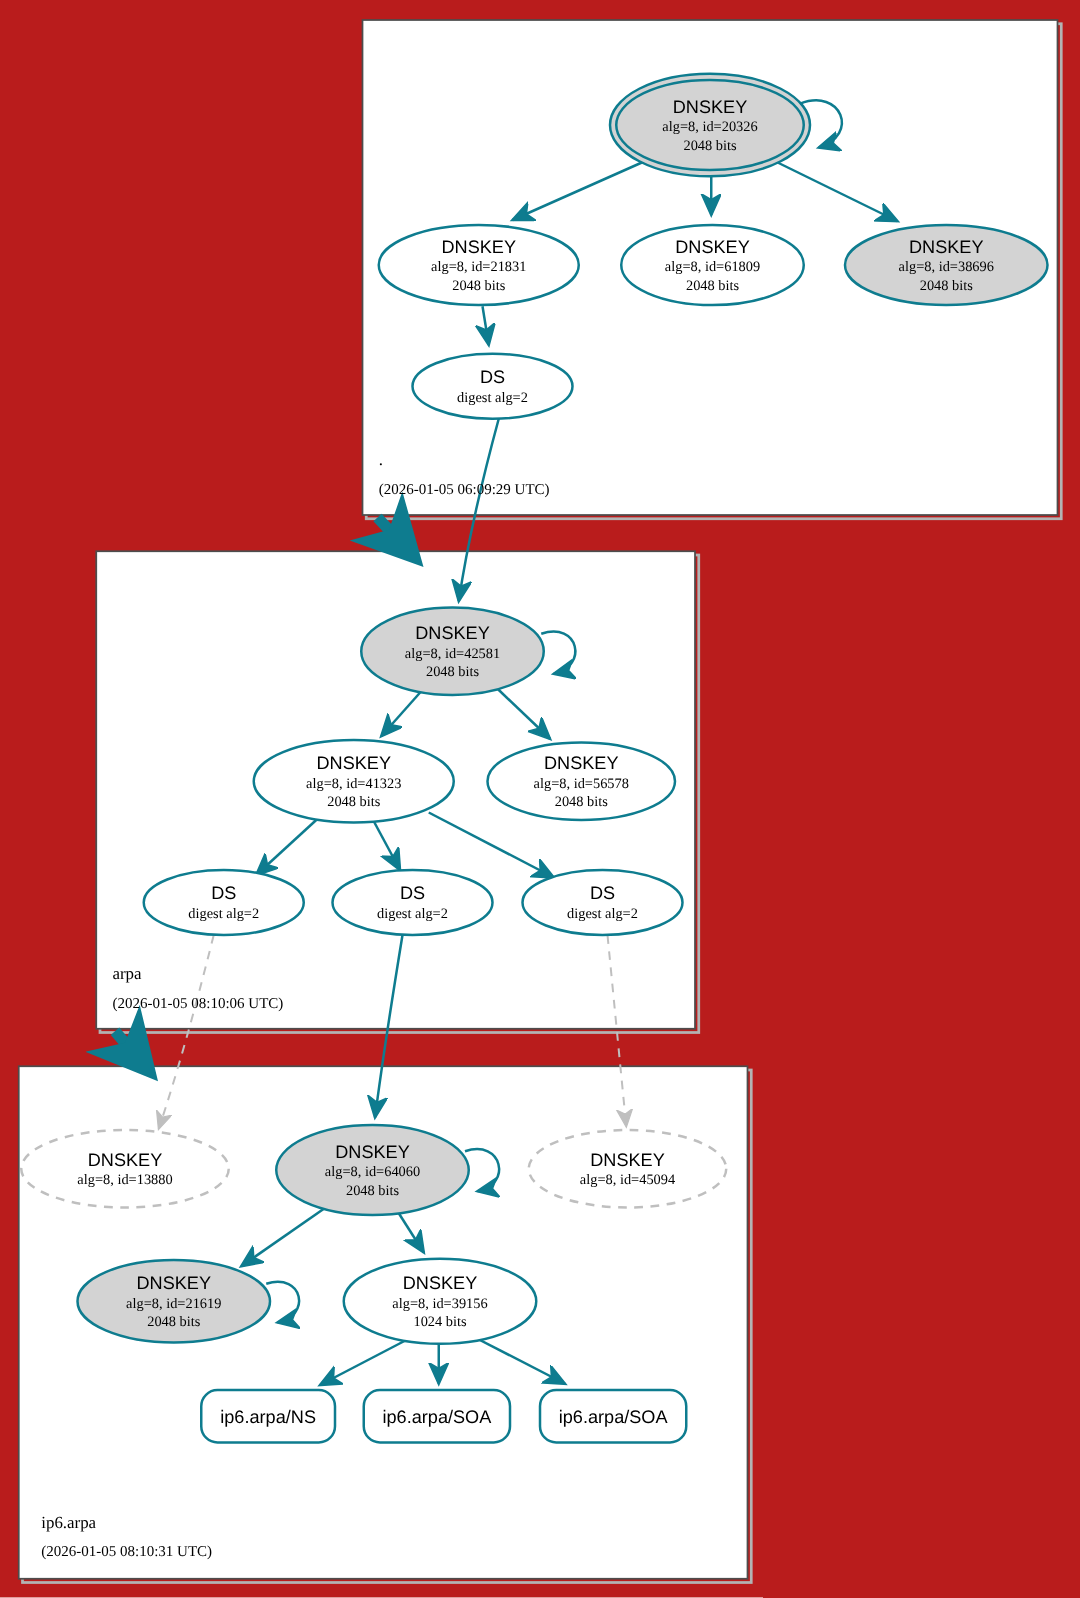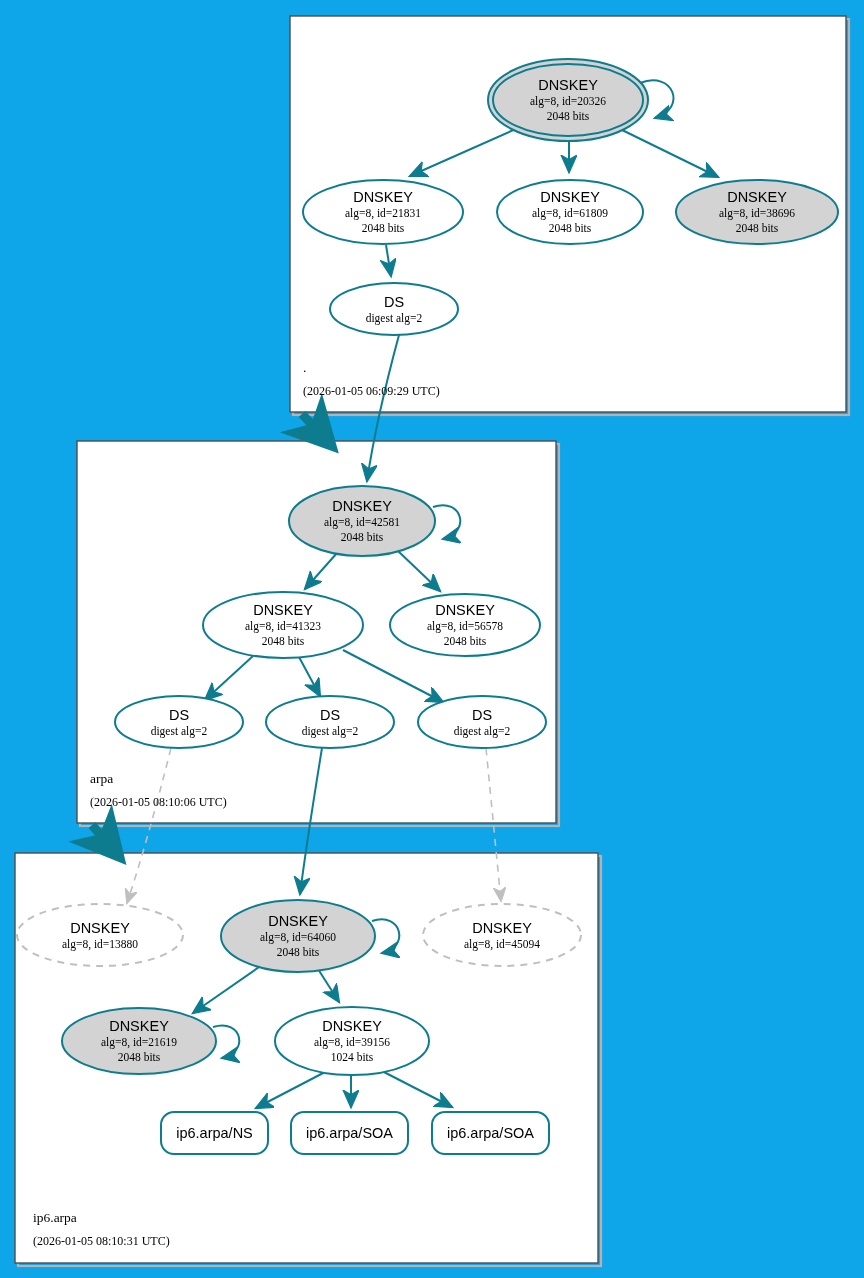--- a/index.html
+++ b/index.html
@@ -7,21 +7,21 @@
     padding: 0;
     background: #ffffff;
   }
   body {
     font-family: "Liberation Sans", sans-serif;
   }
   #stage {
     position: relative;
     width: 864px;
     height: 1278px;
-    background: #0ea5e9;
+    background: #b91c1c;
     overflow: hidden;
   }
   #graph-svg {
     position: absolute;
     left: 0;
     top: 0;
     width: 864px;
     height: 1278px;
   }
   .node-title {

